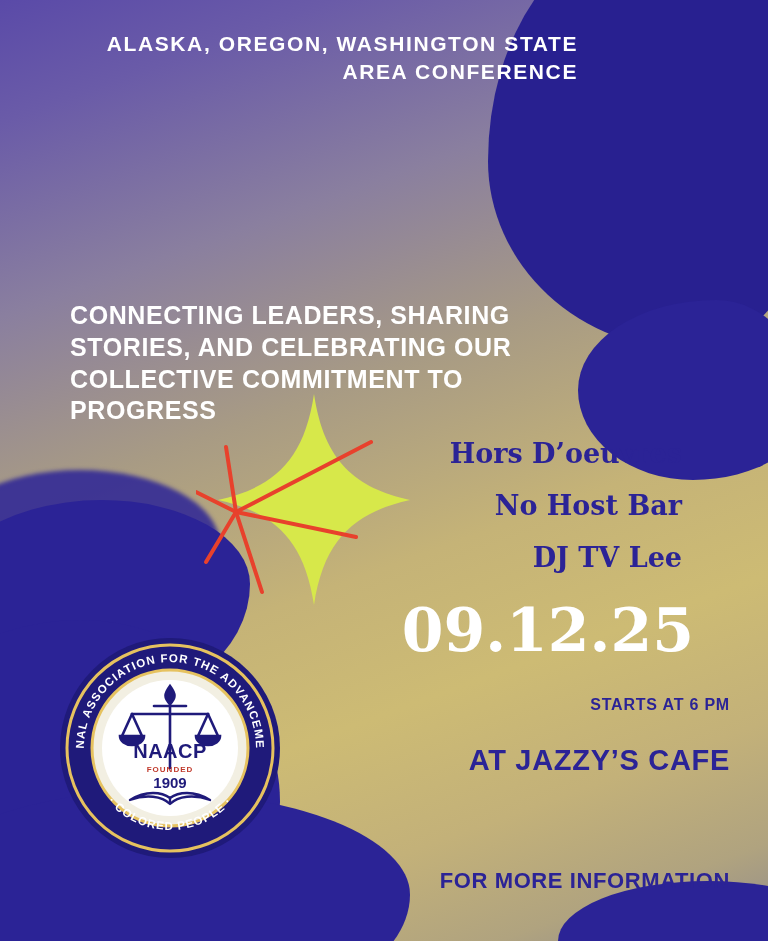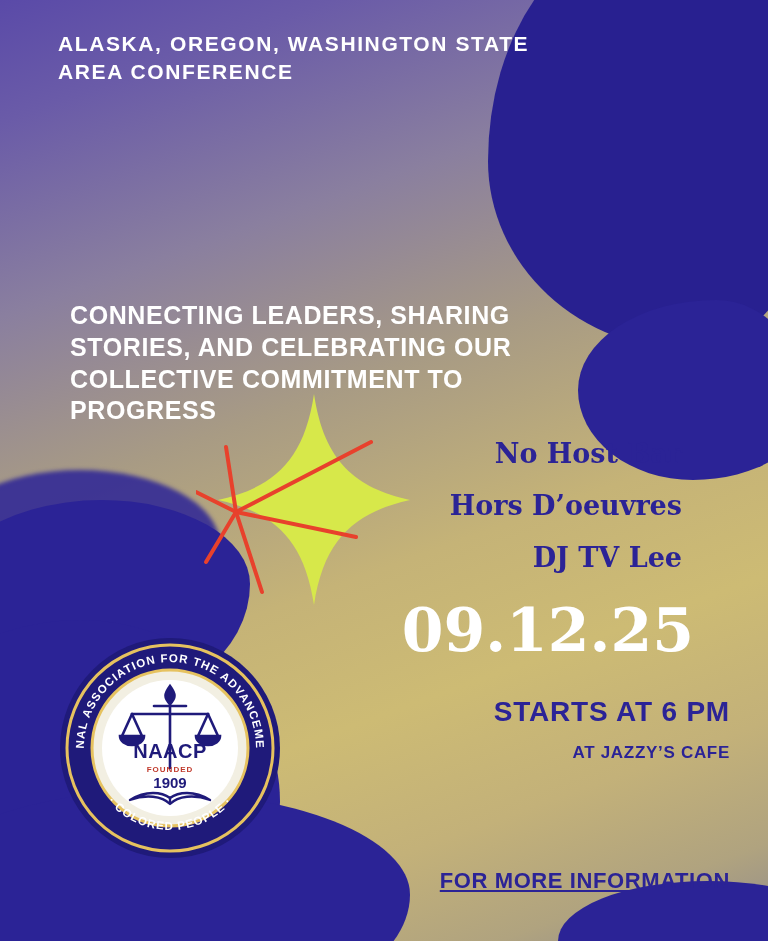--- a/index.html
+++ b/index.html
@@ -106,20 +106,21 @@
     position: absolute;
     left: 58px;
     top: 30px;
     color: #ffffff;
     font-size: 21px;
     letter-spacing: 1.6px;
     line-height: 1.32;
     font-weight: 600;
     text-transform: uppercase;
     width: 520px;
+    text-align: right;
   }
 
   .title {
     position: absolute;
     left: 60px;
     top: 84px;
     color: #e6c25f;
     font-family: "DejaVu Serif", "Liberation Serif", serif;
     font-weight: 700;
     font-size: 104px;
@@ -168,52 +169,51 @@
     letter-spacing: 0px;
     text-align: center;
     line-height: 1;
   }
 
   .starts {
     position: absolute;
     right: 38px;
     top: 696px;
     color: #2b2396;
-    font-size: 28px;
+    font-size: 16px;
     font-weight: 700;
     letter-spacing: 0.8px;
     text-align: left;
     text-transform: uppercase;
   }
 
   .venue {
     position: absolute;
     right: 38px;
     top: 742px;
     color: #2b2396;
-    font-size: 17px;
+    font-size: 29px;
     font-weight: 700;
     letter-spacing: 0.7px;
     line-height: 1.3;
     text-align: right;
     text-transform: uppercase;
   }
 
   .contact {
     position: absolute;
     right: 38px;
     top: 866px;
     color: #2b2396;
     font-size: 22px;
     font-weight: 700;
     letter-spacing: 0.6px;
     line-height: 1.35;
     text-align: center;
     text-transform: uppercase;
-    text-decoration: underline;
   }
 
   
   .sparkle {
     position: absolute;
     left: 196px;
     top: 392px;
     width: 230px;
     height: 215px;
   }
@@ -258,22 +258,22 @@
           <line x1="40" y1="120" x2="160" y2="145"></line>
           <line x1="40" y1="120" x2="30" y2="55"></line>
           <line x1="40" y1="120" x2="0" y2="100"></line>
           <line x1="40" y1="120" x2="66" y2="200"></line>
           <line x1="40" y1="120" x2="10" y2="170"></line>
         </g>
       </svg>
     </div>
 
     <div class="feature-list">
+      <div>Hors D’oeuvres</div>
       <div>No Host Bar</div>
-      <div>Hors D’oeuvres</div>
       <div>DJ TV Lee</div>
     </div>
 
     <div class="date">09.12.25</div>
 
     <div class="starts">STARTS AT 6 PM</div>
 
     <div class="venue">
       <div>AT JAZZY’S CAFE</div>
     </div>

